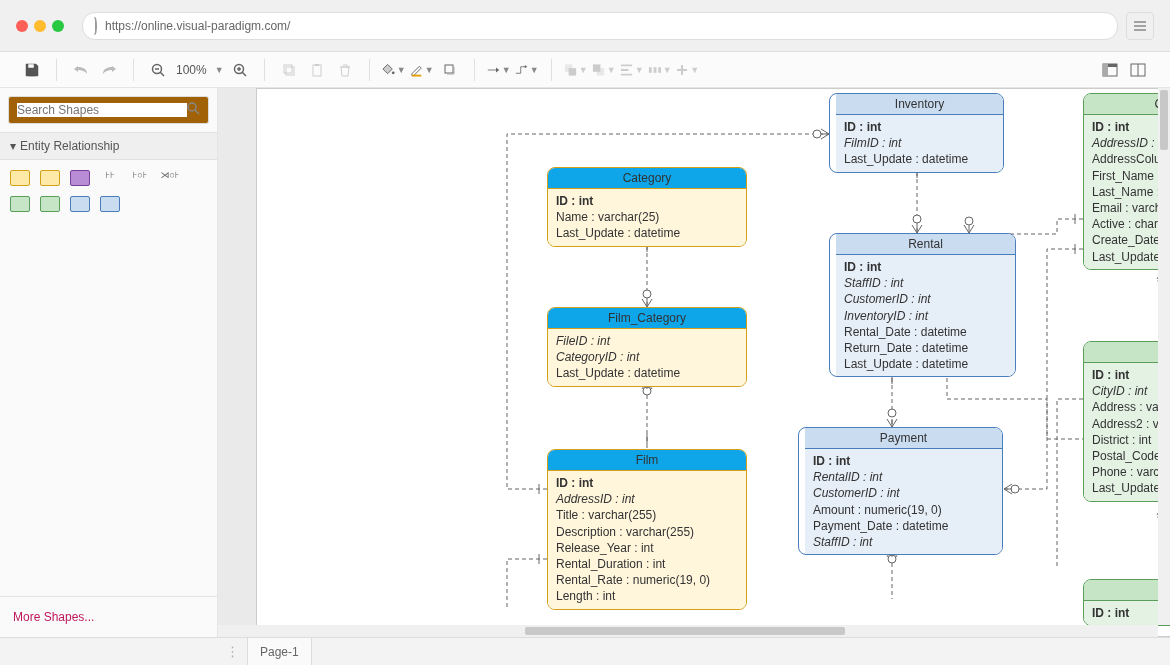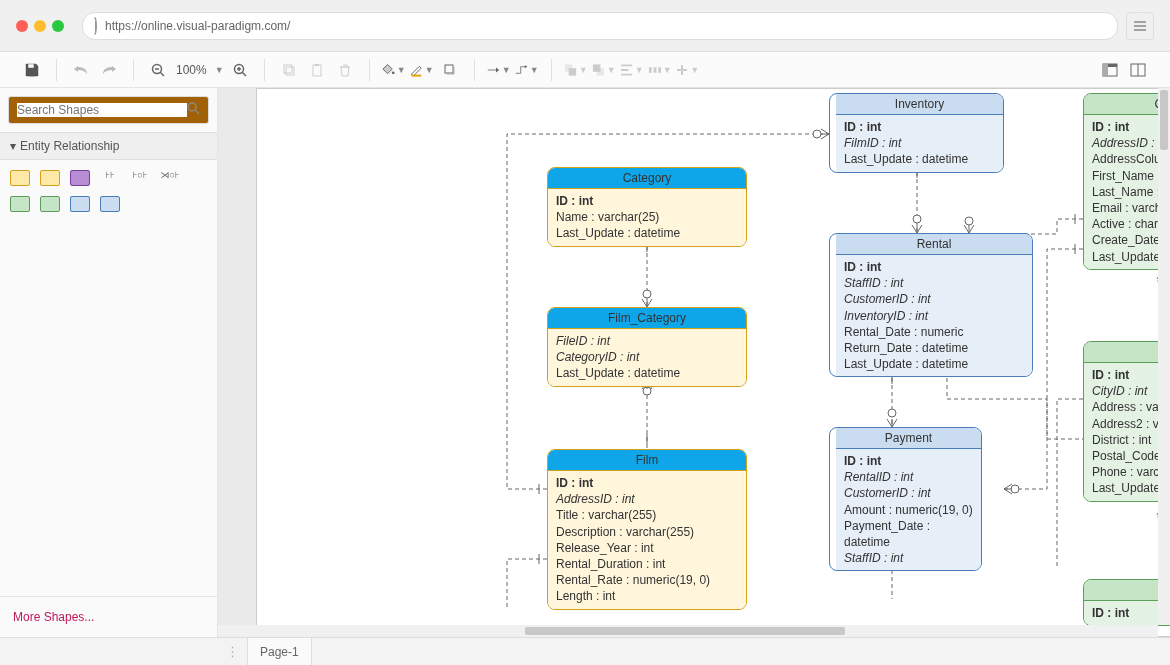--- a/index.html
+++ b/index.html
@@ -374,33 +374,33 @@
             </div>
           </div>
           <div class="entity blue" style="left: 572px; top: 4px; width: 175px;">
             <div class="entity-title">Inventory</div>
             <div class="entity-body">
               <div class="attr-pk">ID : int</div>
               <div class="attr-fk">FilmID : int</div>
               <div>Last_Update : datetime</div>
             </div>
           </div>
-          <div class="entity blue" style="left: 572px; top: 144px; width: 204px;">
+          <div class="entity blue" style="left: 572px; top: 144px; width: 187px;">
             <div class="entity-title">Rental</div>
             <div class="entity-body">
               <div class="attr-pk">ID : int</div>
               <div class="attr-fk">StaffID : int</div>
               <div class="attr-fk">CustomerID : int</div>
               <div class="attr-fk">InventoryID : int</div>
-              <div>Rental_Date : numeric</div>
+              <div>Rental_Date : datetime</div>
               <div>Return_Date : datetime</div>
               <div>Last_Update : datetime</div>
             </div>
           </div>
-          <div class="entity blue" style="left: 572px; top: 338px; width: 153px;">
+          <div class="entity blue" style="left: 541px; top: 338px; width: 205px;">
             <div class="entity-title">Payment</div>
             <div class="entity-body">
               <div class="attr-pk">ID : int</div>
               <div class="attr-fk">RentalID : int</div>
               <div class="attr-fk">CustomerID : int</div>
               <div>Amount : numeric(19, 0)</div>
               <div>Payment_Date : datetime</div>
               <div class="attr-fk">StaffID : int</div>
             </div>
           </div>

